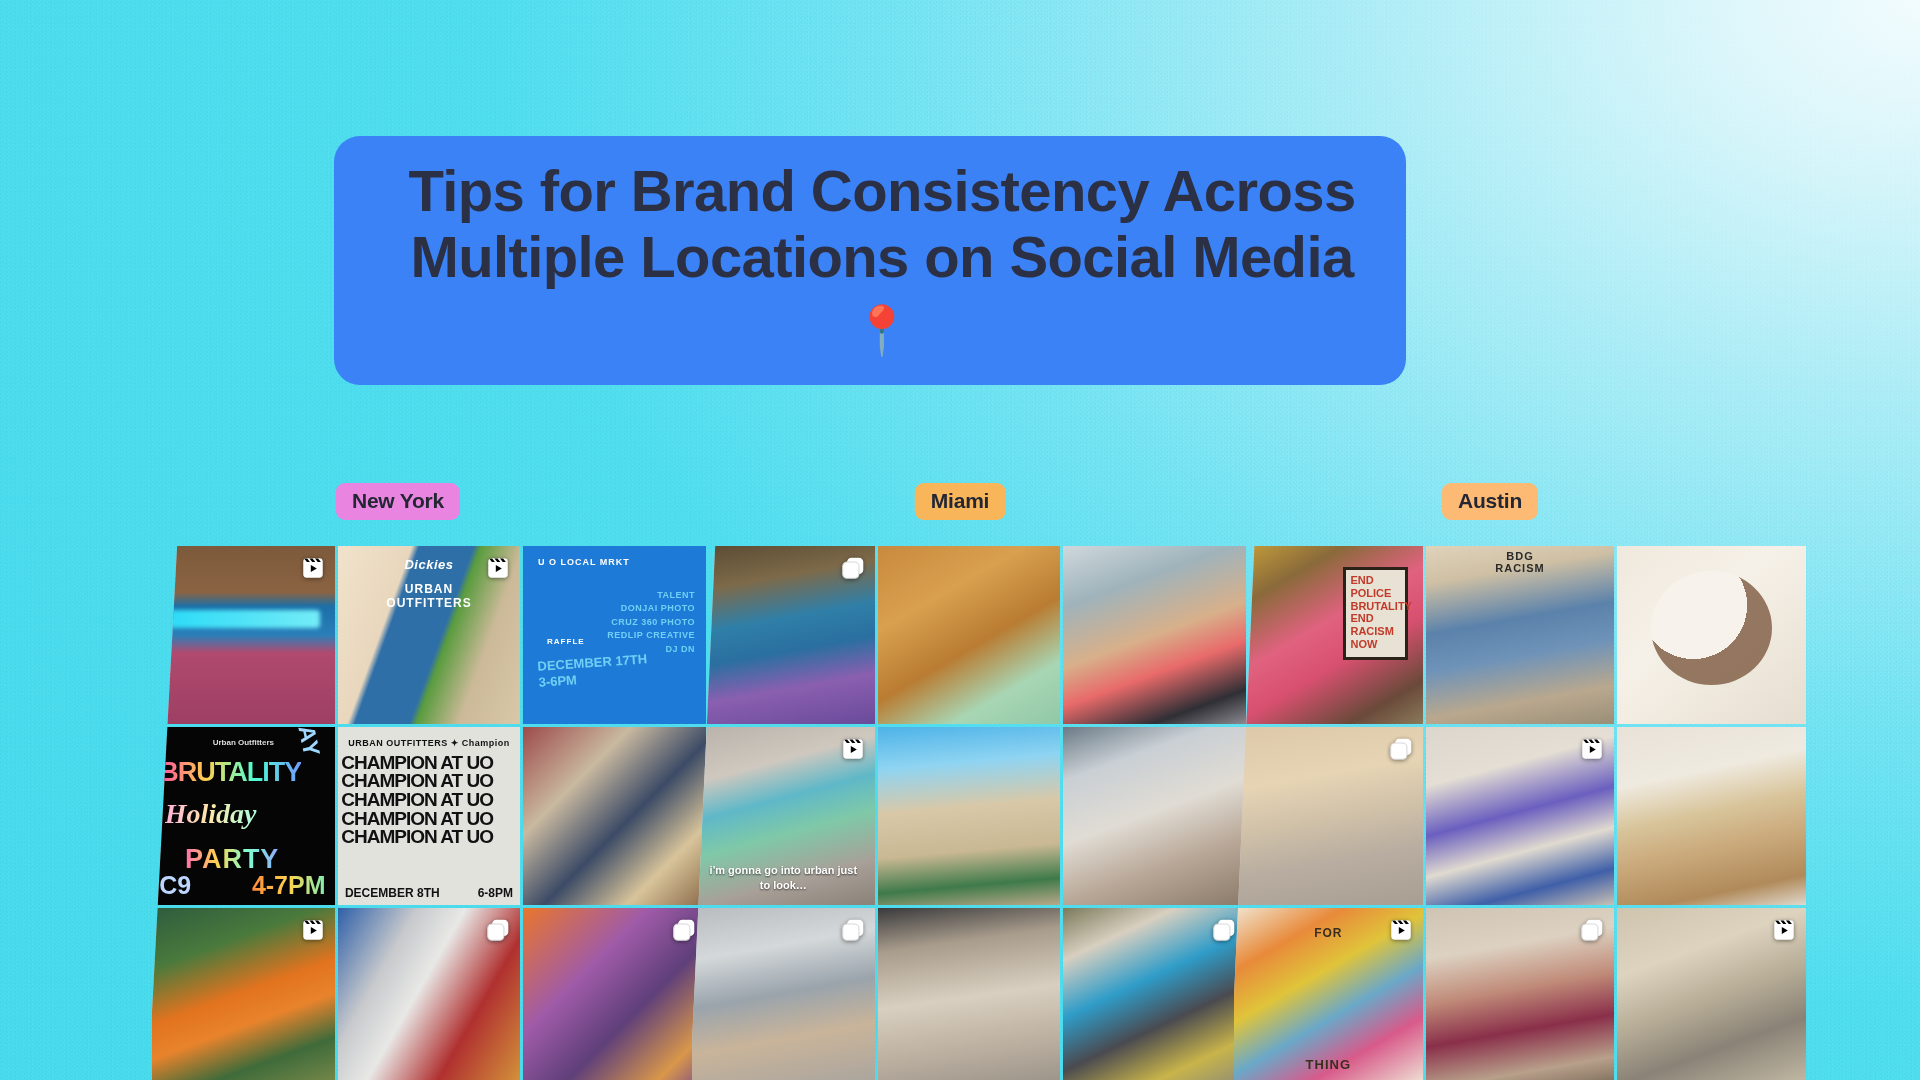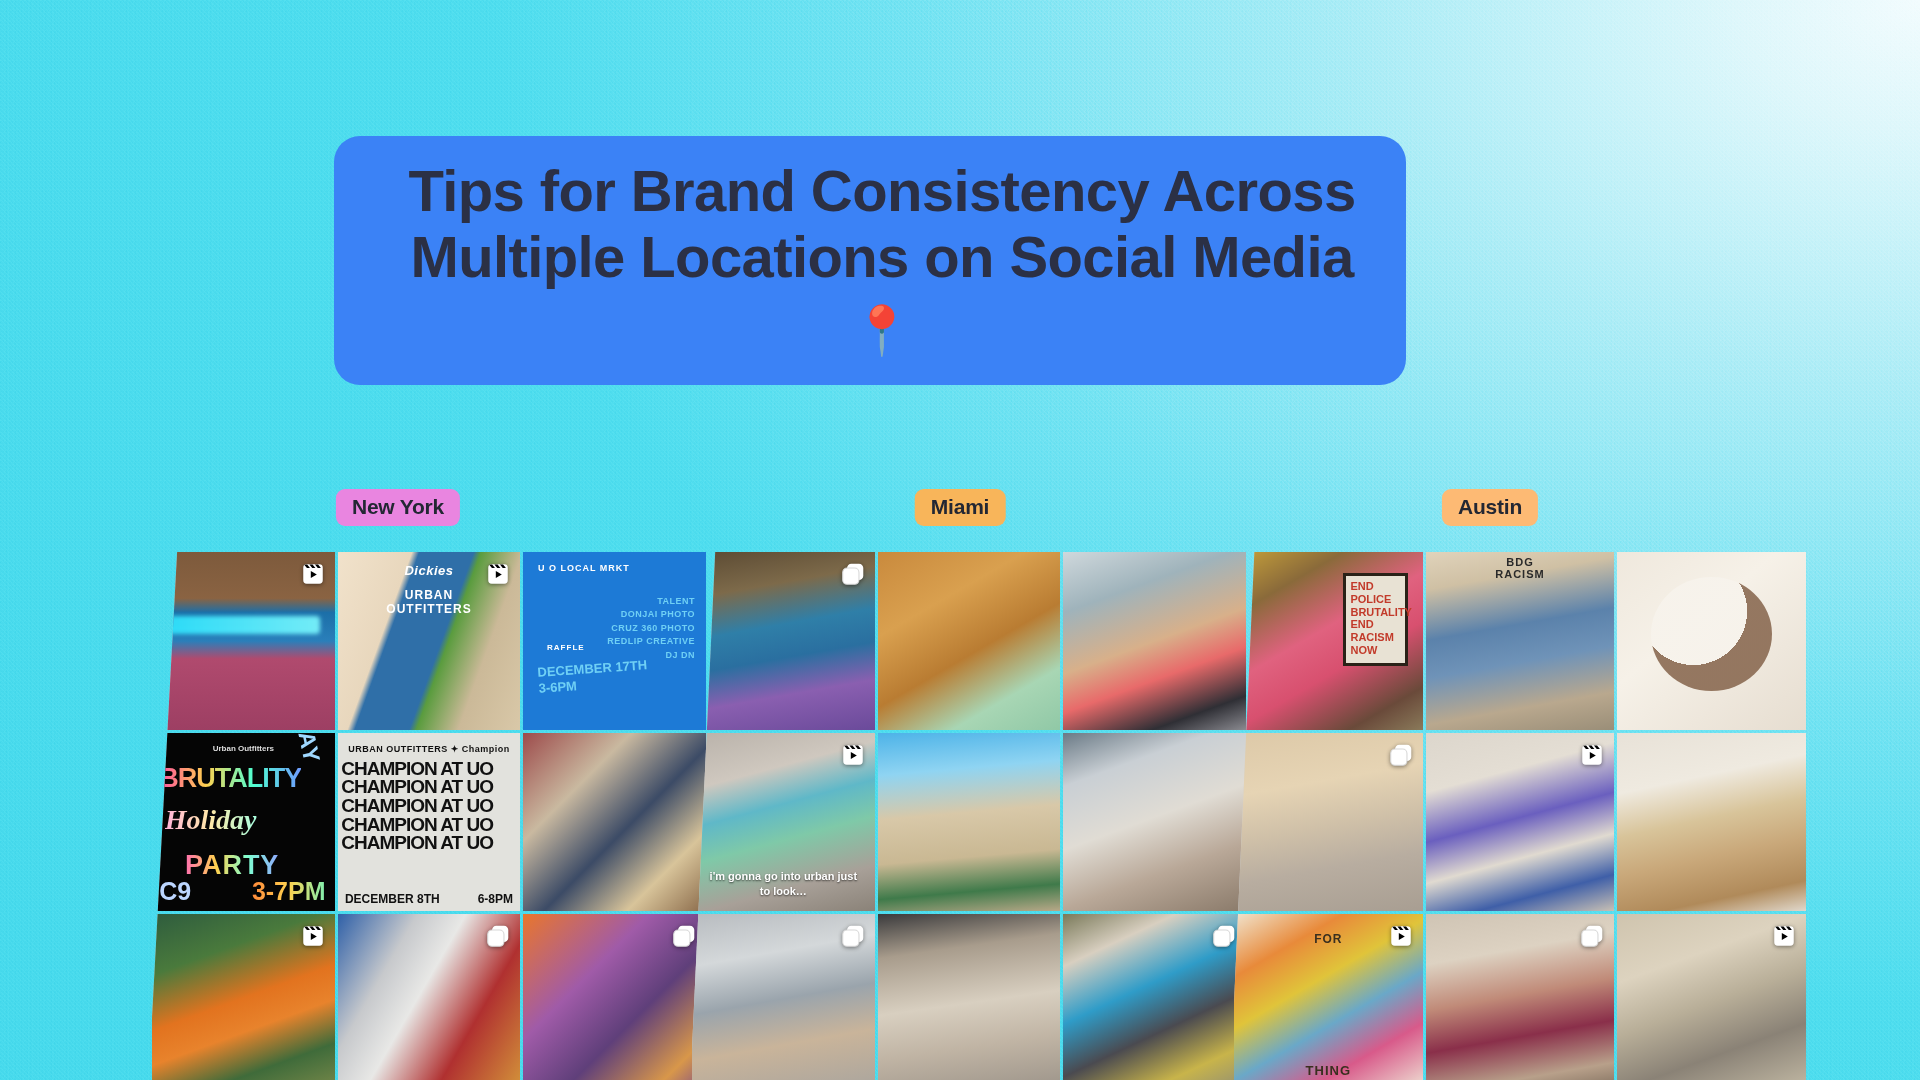--- a/index.html
+++ b/index.html
@@ -33,21 +33,21 @@
   }
   #title-text{
     margin:0;color:#2b3045;
     font-family:"Liberation Sans", sans-serif;
     font-size:58px;line-height:1.14;font-weight:700;letter-spacing:-.6px;
     white-space:pre-line;
   }
   .pin-emoji{font-size:48px;vertical-align:-4px;}
 
   
-  .city-section{position:absolute;top:12px;height:1013px;}
+  .city-section{position:absolute;top:6px;height:1013px;}
   #city-ny{left:148px;width:560px;}
   #city-mia{left:690px;width:560px;}
   #city-aus{left:1230px;width:580px;}
 
   .city-pill{
     position:absolute;top:477px;
     transform:translateX(-50%);
     padding:6px 16px 7px;border-radius:9px;
     font-size:21px;font-weight:700;color:#232733;
     letter-spacing:-.2px;white-space:nowrap;
@@ -210,21 +210,21 @@
       </div>
 
       <div class="ig-tile">
         <div class="art a-fuji"></div>
         <div class="fuji-brand">Urban Outfitters</div>
         <div class="fuji-main">BRUTALITY</div>
         <div class="fuji-friday">FRIDAY</div>
         <div class="fuji-holiday">Holiday</div>
         <div class="fuji-party">PARTY</div>
         <div class="fuji-c9">C9</div>
-        <div class="fuji-time">3-7PM</div>
+        <div class="fuji-time">4-7PM</div>
       </div>
 
       <div class="ig-tile">
         <div class="art a-champ"></div>
         <div class="champ-head">URBAN OUTFITTERS   ✦ Champion</div>
         <div class="champ-lines" style="white-space:pre-line;">CHAMPION AT UO
 CHAMPION AT UO
 CHAMPION AT UO
 CHAMPION AT UO
 CHAMPION AT UO</div>

